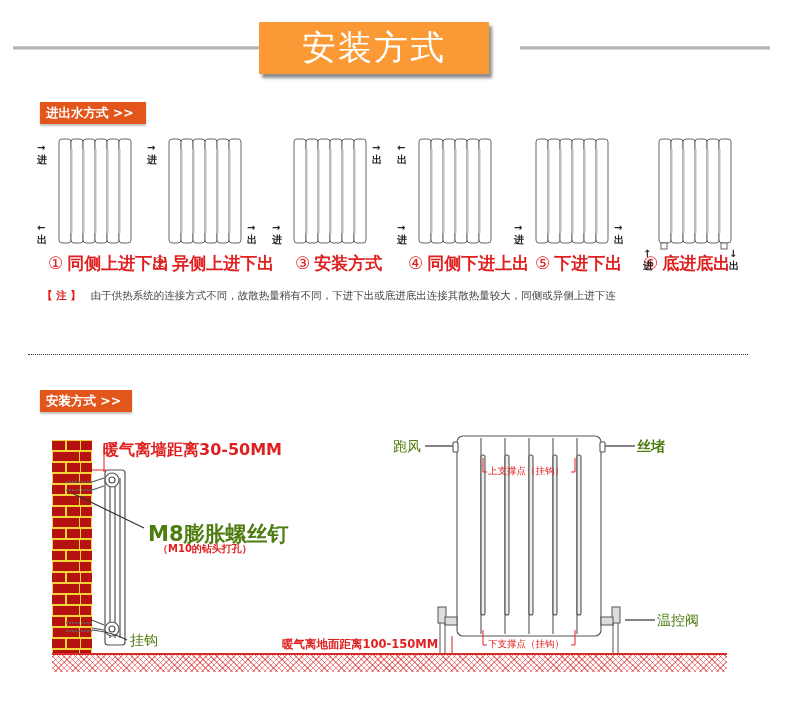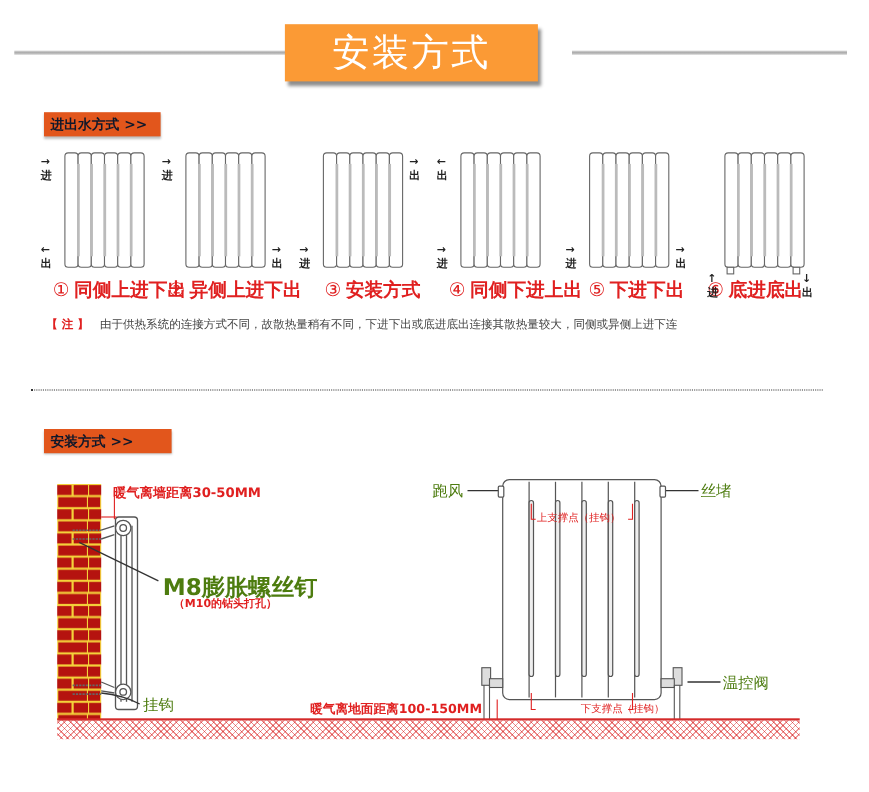--- a/index.html
+++ b/index.html
@@ -8,21 +8,21 @@
 
   
   .hdr-line { position: absolute; top: 46px; height: 4px; background: linear-gradient(#d7d7d7, #a8a8a8 50%, #e8e8e8); }
   .hdr-line.left { left: 13px; width: 250px; }
   .hdr-line.right { left: 520px; width: 250px; }
   .hdr-box { position: absolute; left: 259px; top: 22px; width: 230px; height: 52px; background: #fb9a35;
              box-shadow: 3px 4px 3px rgba(0,0,0,0.45); display: flex; align-items: center; justify-content: center; }
   .hdr-box span { color: #fff; font-size: 34px; letter-spacing: 2px; font-weight: normal; }
 
   
-  .sec-label { position: absolute; height: 22px; background: #e2561c; color: #0f172a; font-weight: bold;
+  .sec-label { position: absolute; height: 22px; background: #e2561c; color: #ffffff; font-weight: bold;
                font-size: 12.5px; display: flex; align-items: center; padding-left: 6px;
                box-shadow: 0 2px 2px rgba(0,0,0,0.25); }
 
   
   .mini { position: absolute; top: 135px; width: 110px; height: 130px; }
   .mini svg { position: absolute; left: 0; top: 0; }
   .mini-cap { position: absolute; top: 252px; font-size: 17px; color: #e02020; font-weight: bold; white-space: nowrap; }
   .mini-cap .num { font-weight: normal; margin-right: 4px; }
   .flow { position: absolute; font-size: 10px; font-weight: bold; color: #222; }
 
@@ -164,21 +164,21 @@
     <div class="flow" style="left: 643px; top: 248px;"><span>↑</span><br><span>进</span></div>
     <div class="flow" style="left: 729px; top: 248px;"><span>↓</span><br><span>出</span></div>
   </div>
 
 <div class="note">
   <span class="tag">【 注 】</span><span>由于供热系统的连接方式不同，故散热量稍有不同，下进下出或底进底出连接其散热量较大，同侧或异侧上进下连</span>
 </div>
 
 <div class="dotted"></div>
 
-<div class="sec-label" style="left:40px; top:390px; width:116px;">安装方式 &gt;&gt;</div>
+<div class="sec-label" style="left:40px; top:390px; width:92px;">安装方式 &gt;&gt;</div>
 
 <svg width="790" height="720" style="position:absolute;left:0;top:0;">
   <defs>
     <pattern id="brick" width="40" height="22" patternUnits="userSpaceOnUse">
       <rect width="40" height="22" fill="#f4d23a"></rect>
       <rect x="1" y="1" width="24" height="9" fill="#b5130f"></rect>
       <rect x="27" y="1" width="13" height="9" fill="#b5130f"></rect>
       <rect x="0" y="12" width="11" height="9" fill="#b5130f"></rect>
       <rect x="13" y="12" width="26" height="9" fill="#b5130f"></rect>
     </pattern>
@@ -252,22 +252,22 @@
     <path d="M483 458 L483 472 L487 472"></path>
     <path d="M575 458 L575 472 L571 472"></path>
     <path d="M483 630 L483 645 L487 645"></path>
     <path d="M575 630 L575 645 L571 645"></path>
     <line x1="452" y1="636" x2="452" y2="654"></line>
   </g>
 </svg>
 
 <div class="floor"></div>
 
-<div class="red-txt" style="left:103px; top:440px; font-size:12px;">暖气离墙距离30-50MM</div>
+<div class="red-txt" style="left:103px; top:440px; font-size:16px;">暖气离墙距离30-50MM</div>
 <div class="dark-txt" style="left:148px; top:520px; font-size:21px;font-weight:bold;">M8膨胀螺丝钉</div>
 <div class="red-txt" style="left:158px; top:542px; font-size:10px;">（M10的钻头打孔）</div>
 <div class="dark-txt" style="left:130px; top:632px; font-size:14px;">挂钩</div>
 <div class="dark-txt" style="left:393px; top:438px; font-size:14px;">跑风</div>
-<div class="dark-txt" style="left:637px; top:438px; font-size:14px;">丝堵</div>
+<div class="dark-txt" style="left:637px; top:438px; font-size:14px;font-weight:bold;">丝堵</div>
 <div class="red-txt" style="left:488px; top:465px; font-size:9.5px; font-weight:normal;">上支撑点（挂钩）</div>
-<div class="red-txt" style="left:488px; top:638px; font-size:9.5px; font-weight:normal;margin-left:40px;">下支撑点（挂钩）</div>
+<div class="red-txt" style="left:488px; top:638px; font-size:9.5px; font-weight:normal;">下支撑点（挂钩）</div>
 <div class="red-txt" style="left:282px; top:637px; font-size:11.5px;">暖气离地面距离100-150MM</div>
 <div class="dark-txt" style="left:657px; top:612px; font-size:14px;">温控阀</div>
 
 </body></html>

